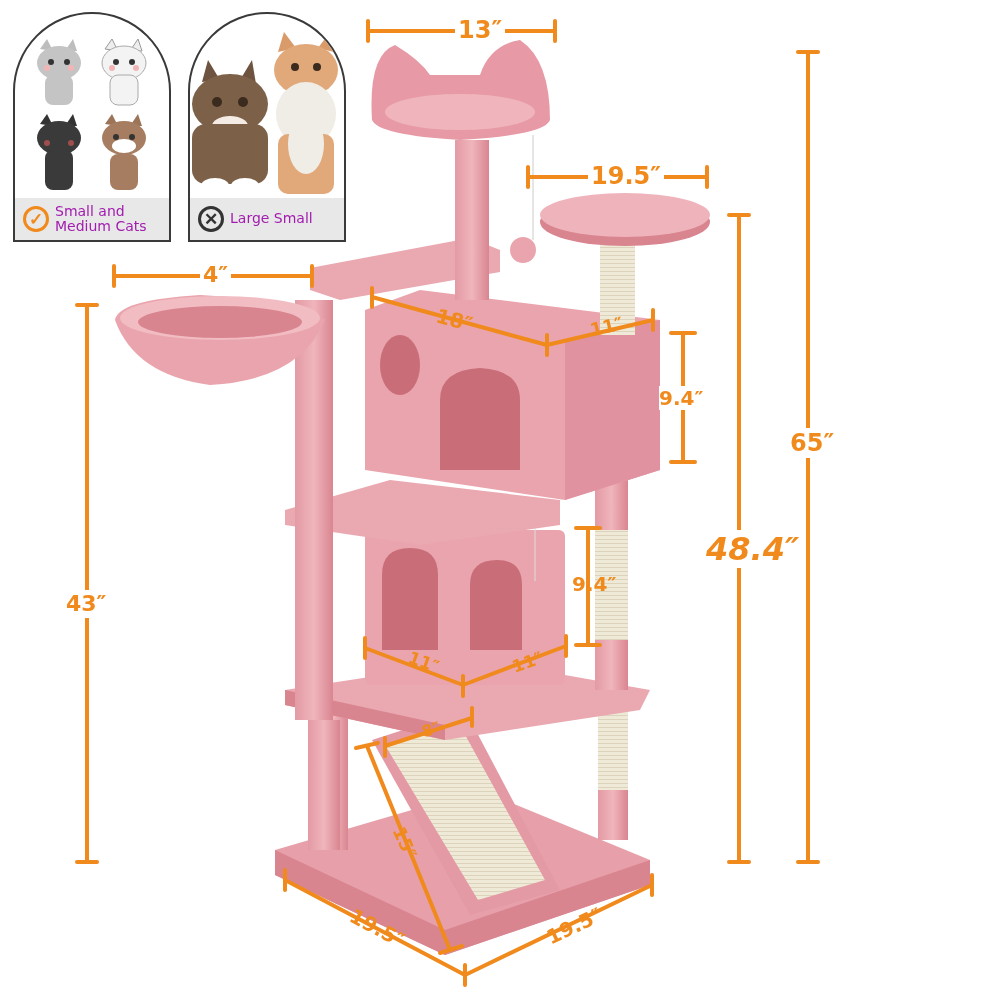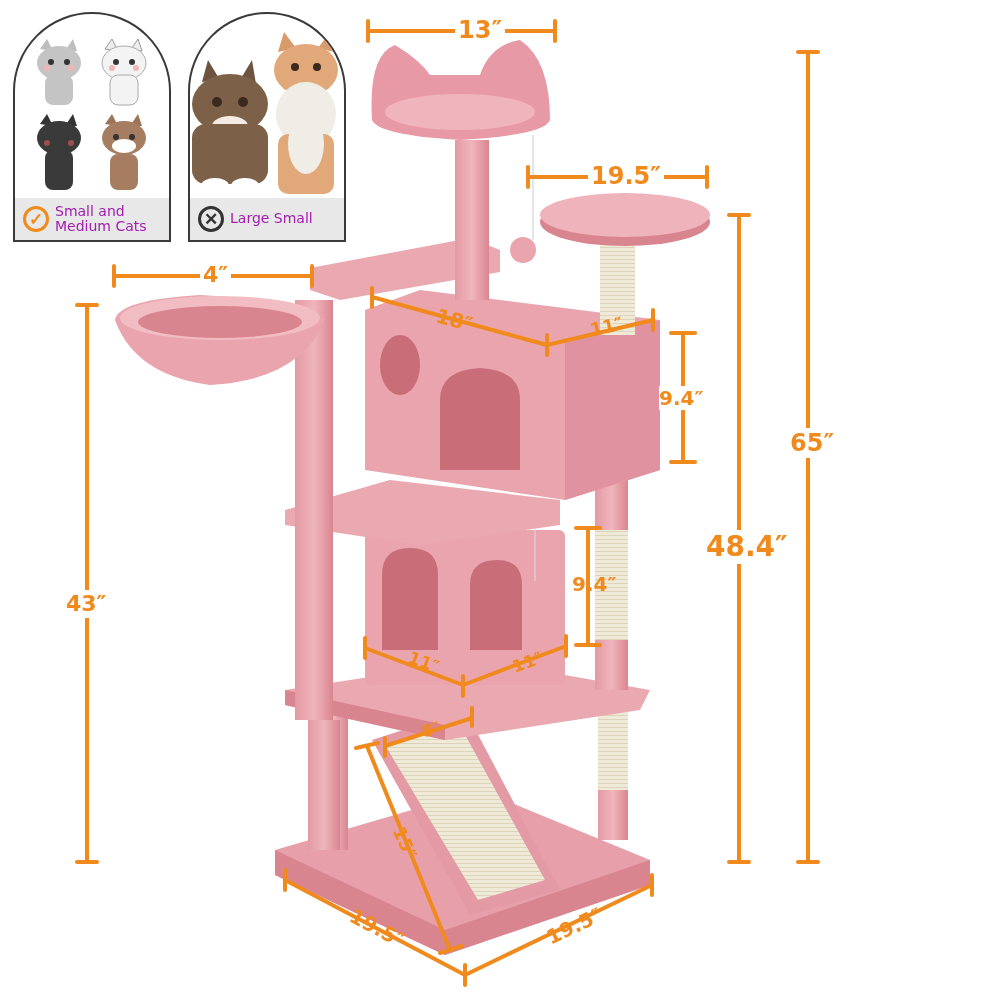--- a/index.html
+++ b/index.html
@@ -240,14 +240,14 @@
 <span class="dim-label nobg" style="left:590px;top:318px;font-size:18px;transform:rotate(-13deg);">11″</span>
 <span class="dim-label" style="left:659px;top:386px;font-size:20px;padding:2px 0;">9.4″</span>
 <span class="dim-label nobg" style="left:572px;top:574px;font-size:20px;">9.4″</span>
 <span class="dim-label nobg" style="left:408px;top:654px;font-size:17px;transform:rotate(20deg);">11″</span>
 <span class="dim-label nobg" style="left:512px;top:654px;font-size:17px;transform:rotate(-20deg);">11″</span>
 <span class="dim-label nobg" style="left:422px;top:722px;font-size:16px;transform:rotate(-17deg);">8″</span>
 <span class="dim-label nobg" style="left:388px;top:834px;font-size:18px;transform:rotate(66deg);">15″</span>
 <span class="dim-label nobg" style="left:348px;top:918px;font-size:20px;transform:rotate(28deg);">19.5″</span>
 <span class="dim-label nobg" style="left:545px;top:916px;font-size:20px;transform:rotate(-25deg);">19.5″</span>
 <span class="dim-label" style="left:66px;top:566px;font-size:22px;padding:3px 0;margin-top:24px;">43″</span>
-<span class="dim-label" style="left:706px;top:530px;font-size:28px;padding:3px 0;">48.4″</span>
+<span class="dim-label" style="left:706px;top:530px;font-size:32px;padding:3px 0;font-style:italic;">48.4″</span>
 <span class="dim-label" style="left:790px;top:428px;font-size:24px;padding:3px 0;">65″</span>
 
 </body></html>

